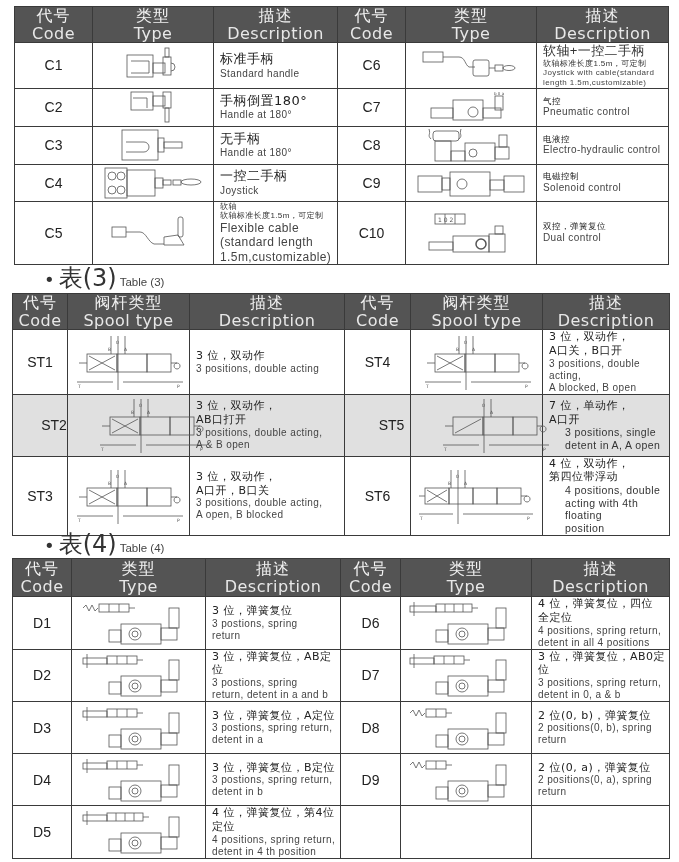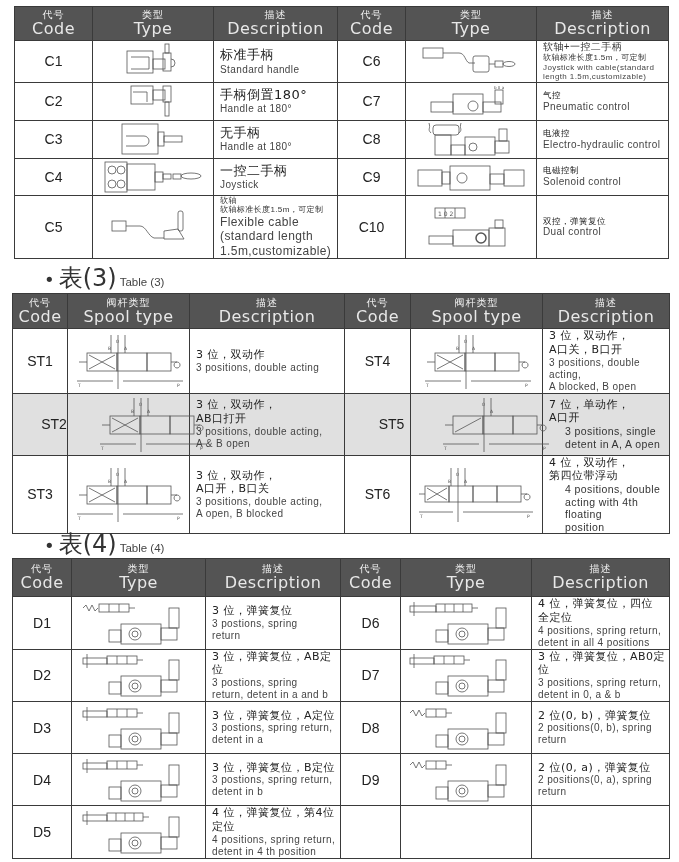--- a/index.html
+++ b/index.html
@@ -1,20 +1,20 @@
 <!DOCTYPE html>
 <html><head>
 <meta charset="utf-8">
 <style>
   html,body{margin:0;padding:0;background:#ffffff;}
   body{width:679px;height:862px;position:relative;overflow:hidden;font-family:"DejaVu Sans","Liberation Sans",sans-serif;color:#2a2a2a;}
   .tbl{position:absolute;border-collapse:collapse;table-layout:fixed;}
   .tbl td,.tbl th{border:1.5px solid #3a3a3a;padding:0;vertical-align:middle;}
   .tbl th{background:#545454;color:#f2f2f2;font-weight:normal;text-align:center;line-height:1.1;}
-  .th-cn{display:block;font-size:10px;letter-spacing:1px;}
+  .th-cn{display:block;font-size:16px;letter-spacing:1px;}
   .th-en{display:block;font-size:16px;letter-spacing:0.5px;color:#e8e8e8;}
   .code{text-align:center;font-size:14px;color:#222;font-family:"Liberation Sans",sans-serif;}
   .desc{padding-left:6px !important;}
   .d-cn{display:block;font-size:11px;color:#222;letter-spacing:0.5px;line-height:1.25;}
   .d-cn.big{font-size:13px;}
   .d-en{display:block;font-size:10px;color:#444;letter-spacing:0.4px;line-height:1.2;font-family:"Liberation Sans",sans-serif;}
   .d-en.big{font-size:10.5px;color:#333;margin-left:16px;}
   .gray td{background:#e0e0e0;padding-left:28px;}
   .img{text-align:center;}
   .img svg{display:inline-block;vertical-align:middle;}
@@ -89,21 +89,21 @@
               <rect x="2" y="4" width="20" height="10"></rect>
               <path d="M22 9h16c6 0 6 8 10 10h6"></path>
               <rect x="52" y="12" width="16" height="16" rx="2"></rect>
               <path d="M68 20h6"></path>
               <rect x="74" y="17" width="8" height="6"></rect>
               <ellipse cx="88" cy="20" rx="6" ry="2.5"></ellipse>
             </g>
           </svg>
     </td>
     <td class="desc">
-          <span class="d-en" style="font-size:10px;color:#333">软轴+一控二手柄</span>
+          <span class="d-en" style="font-size:13px;color:#333">软轴+一控二手柄</span>
           <span class="d-en" style="font-size:8px;color:#333">软轴标准长度1.5m，可定制</span>
           <span class="d-en" style="font-size:8px">Joystick with cable(standard length 1.5m,customizable)</span>
         </td>
   </tr>
 
   <tr style="height:38px">
     <td class="code">C2</td>
     <td class="img">
       <svg width="60" height="34" viewBox="0 0 60 34">
             <g fill="none" stroke="#555" stroke-width="0.8">

